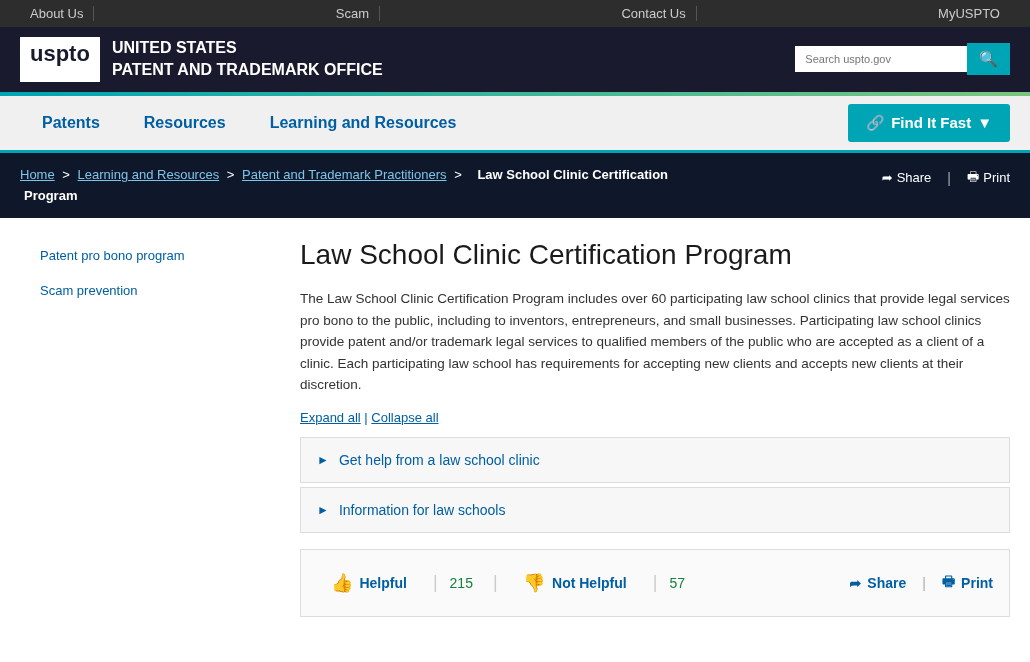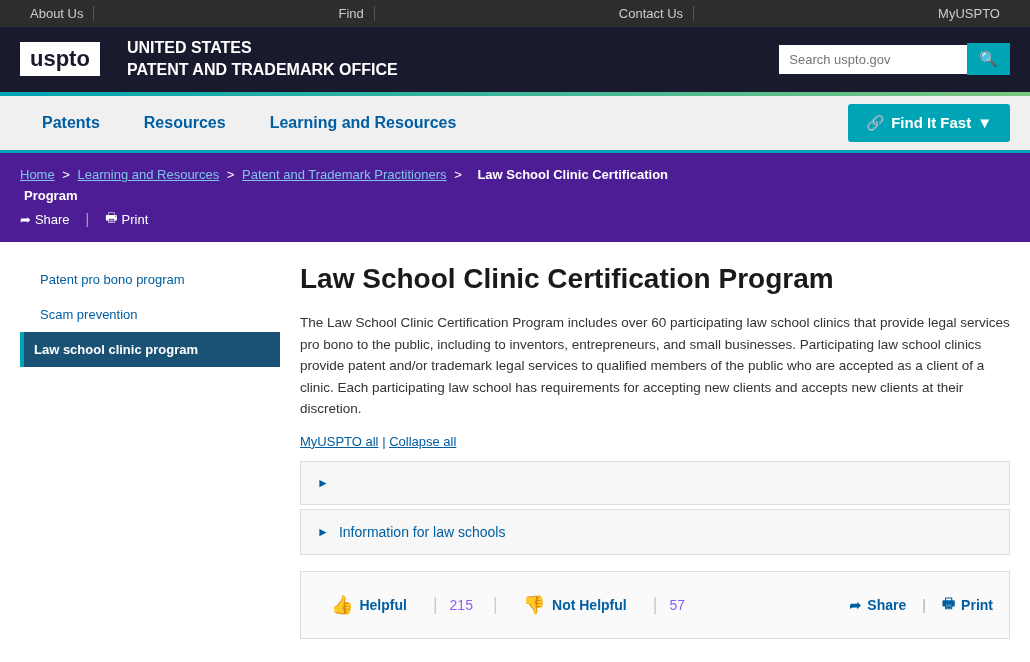--- a/index.html
+++ b/index.html
@@ -5,85 +5,85 @@
     * { box-sizing: border-box; margin: 0; padding: 0; }
     body { font-family: Arial, sans-serif; font-size: 14px; color: #333; background: #fff; width: 1030px; }
 
     
     .top-bar { background: #2d2d2d; color: #ccc; display: flex; justify-content: space-between; align-items: center; padding: 6px 20px; gap: 0; }
     .top-bar a { color: #ccc; text-decoration: none; font-size: 13px; padding: 0 10px; border-right: 1px solid #555; }
     .top-bar a:last-of-type { border-right: none; }
 
     
     .header { background: #1a1a2e; display: flex; align-items: center; justify-content: space-between; padding: 10px 20px; }
-    .logo-area { display: flex; align-items: center; gap: 27px; }
+    .logo-area { display: flex; gap: 12px; }
     .logo-box { background: #fff; padding: 6px 10px; font-size: 22px; font-weight: bold; color: #1a1a2e; line-height: 1; }
     .logo-box span { color: #1a1a2e; }
     .agency-name { color: #fff; font-size: 16px; line-height: 1.4; text-transform: uppercase; font-weight: bold; }
     .search-area { display: flex; align-items: center; }
-    .search-input { width: 188px; padding: 7px 10px; border: none; font-size: 13px; outline: none; }
+    .search-input { width: 172px; padding: 7px 10px; border: none; font-size: 11px; outline: none; }
     .search-btn { background: #00a5b5; border: none; padding: 7px 12px; cursor: pointer; color: #fff; font-size: 15px; }
 
     
     .nav-bar { background: #f0f0f0; border-bottom: 3px solid #00a5b5; display: flex; align-items: center; padding: 0 20px; justify-content: space-between; }
     .nav-links { display: flex; }
     .nav-links a { display: block; padding: 18px 22px; text-decoration: none; color: #005ea2; font-size: 16px; font-weight: bold; }
     .find-it-fast { background: #00a5b5; color: #fff; padding: 10px 18px; text-decoration: none; font-size: 15px; font-weight: bold; display: flex; align-items: center; gap: 6px; border-radius: 3px; margin: 8px 0; }
 
     
-    .breadcrumb-bar { background: #4c1d95; padding: 12px 20px; display: flex; justify-content: space-between; align-items: flex-start; flex-direction: column; }
+    .breadcrumb-bar { background: #0f172a; padding: 12px 20px; display: flex; justify-content: space-between; align-items: flex-start; }
     .breadcrumb { color: #fff; font-size: 13px; line-height: 1.6; flex: 1; }
     .breadcrumb a { color: #7fc4e8; text-decoration: underline; cursor: pointer; }
     .breadcrumb span { color: #fff; margin: 0 4px; }
     .breadcrumb-current { color: #fff; font-weight: bold; }
     .breadcrumb-actions { display: flex; align-items: center; gap: 16px; white-space: nowrap; margin-top: 2px; }
     .breadcrumb-actions a { color: #fff; text-decoration: none; font-size: 13px; display: flex; align-items: center; gap: 4px; }
 
     
     .main-content { display: flex; padding: 20px; gap: 20px; }
 
     
     .sidebar { width: 260px; flex-shrink: 0; }
     .sidebar-item { padding: 10px 14px; font-size: 13px; color: #005ea2; cursor: pointer; }
     .sidebar-item.active { background: #1a5276; color: #fff; font-weight: bold; border-left: 4px solid #00a5b5; padding-left: 10px; }
     .sidebar-sub { padding-left: 20px; }
 
     
     .content { flex: 1; }
-    .page-title { font-size: 28px; font-weight: bold; color: #1a1a1a; margin-bottom: 16px; line-height: 1.2; }
+    .page-title { font-size: 28px; font-weight: normal; color: #1a1a1a; margin-bottom: 16px; line-height: 1.2; }
     .intro-text { font-size: 13.5px; color: #333; line-height: 1.6; margin-bottom: 14px; }
     .expand-collapse { color: #005ea2; font-size: 13px; margin-bottom: 12px; }
     .expand-collapse a { color: #005ea2; text-decoration: underline; cursor: pointer; }
 
     
     .accordion-item { border: 1px solid #ddd; margin-bottom: 4px; }
     .accordion-header { background: #f7f7f7; padding: 14px 16px; display: flex; align-items: center; gap: 10px; font-size: 14px; color: #005ea2; cursor: pointer; font-weight: normal; }
     .accordion-arrow { font-size: 12px; color: #005ea2; }
 
     
     .feedback-bar { border: 1px solid #ddd; padding: 14px 16px; display: flex; justify-content: space-between; align-items: center; margin-top: 16px; background: #fafafa; }
     .feedback-left { display: flex; align-items: center; gap: 12px; }
     .feedback-btn { display: flex; align-items: center; gap: 6px; padding: 8px 14px; border: none; background: transparent; cursor: pointer; font-size: 14px; font-weight: bold; color: #005ea2; }
     .feedback-btn .icon { font-size: 18px; }
-    .feedback-count { color: #8b5cf6; font-size: 14px; }
+    .feedback-count { color: #15803d; font-size: 14px; }
     .divider-v { color: #ccc; font-size: 18px; }
     .feedback-right { display: flex; align-items: center; gap: 16px; }
     .action-link { display: flex; align-items: center; gap: 6px; color: #005ea2; text-decoration: none; font-size: 14px; font-weight: bold; cursor: pointer; }
     .separator { color: #aaa; }
 
     
 
     .green-bar { height: 4px; background: linear-gradient(to right, #00a5b5, #7bc67e); }
   </style>
 </head>
 <body>
 
 <div class="top-bar">
   <a href="#">About Us</a>
-  <a href="#">Find</a>
+  <a href="#">Scam</a>
   <a href="#">Contact Us</a>
   <a href="#">MyUSPTO</a>
 </div>
 
 <div class="header">
   <div class="logo-area">
     <div class="logo-box">
       <span>uspto</span>
     </div>
     <div class="agency-name">
@@ -136,36 +136,36 @@
       <span>Print</span>
     </a>
   </div>
 </div>
 
 <div class="main-content">
 
   <div class="sidebar">
     <div class="sidebar-item sidebar-sub">Patent pro bono program</div>
     <div class="sidebar-item sidebar-sub">Scam prevention</div>
-    <div class="sidebar-item sidebar-sub active">Law school clinic program</div>
   </div>
 
   <div class="content">
     <h1 class="page-title">Law School Clinic Certification Program</h1>
     <p class="intro-text">The Law School Clinic Certification Program includes over 60 participating law school clinics that provide legal services pro bono to the public, including to inventors, entrepreneurs, and small businesses. Participating law school clinics provide patent and/or trademark legal services to qualified members of the public who are accepted as a client of a clinic. Each participating law school has requirements for accepting new clients and accepts new clients at their discretion.</p>
 
     <div class="expand-collapse">
-      <a href="#">MyUSPTO all</a>
+      <a href="#">Expand all</a>
       <span> | </span>
       <a href="#">Collapse all</a>
     </div>
 
     <div class="accordion-item">
       <div class="accordion-header">
         <span class="accordion-arrow">►</span>
+        <span>Get help from a law school clinic</span>
       </div>
     </div>
 
     <div class="accordion-item">
       <div class="accordion-header">
         <span class="accordion-arrow">►</span>
         <span>Information for law schools</span>
       </div>
     </div>
 

